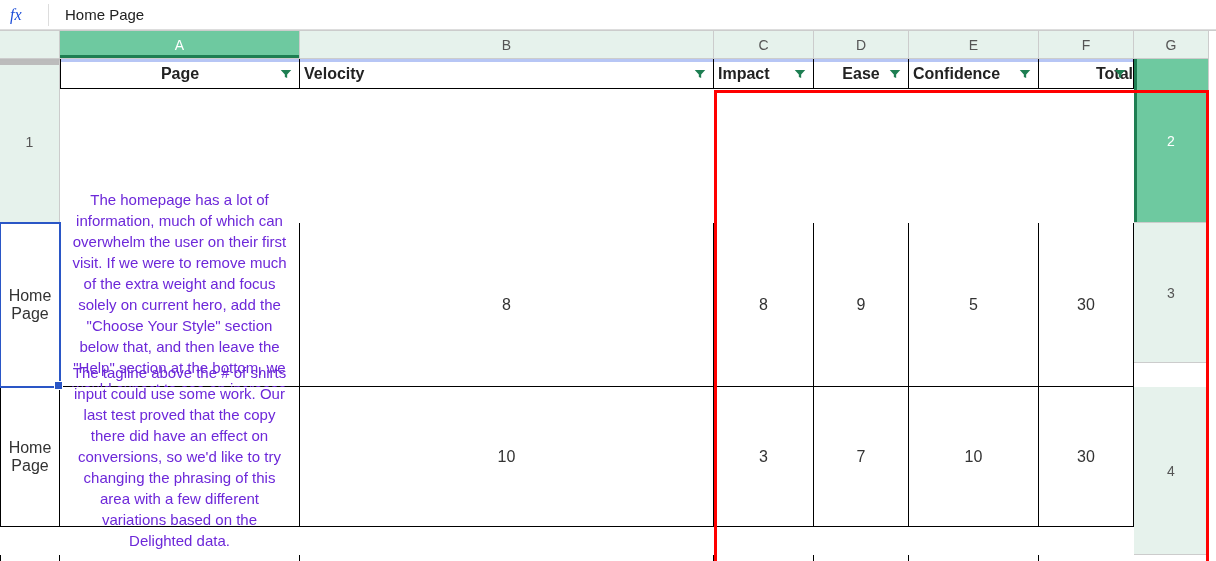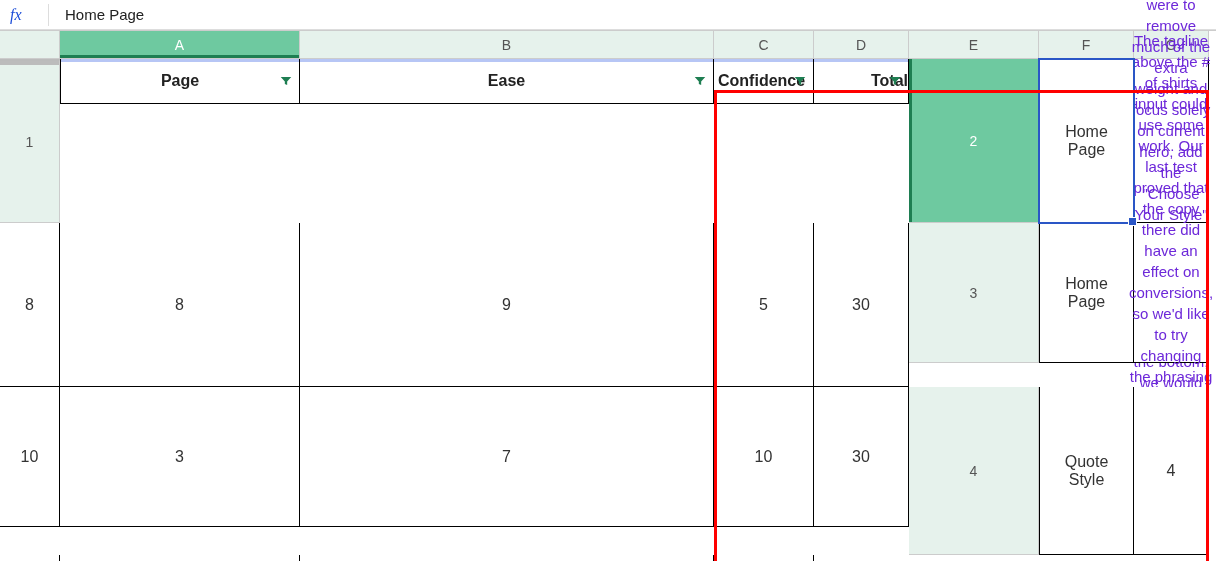--- a/index.html
+++ b/index.html
@@ -91,21 +91,21 @@
     padding: 6px 8px;
     text-align: center;
     background: #fff;
     position: relative;
     font-size: 16px;
     color: #333;
   }
   .header-cell {
     border-bottom: 1px solid #000;
     border-right: 1px solid #000;
-    height: 45px;
+    height: 30px;
     font-weight: 700;
     background: #fff;
     display: flex;
     align-items: center;
     justify-content: center;
     gap: 6px;
     font-size: 16px;
     position: relative;
   }
   .header-cell .label { flex: 1; text-align: center; }
@@ -171,20 +171,36 @@
 
   <div class="row-head row-1">1</div>
   <div class="header-cell colA selectable">
     <span class="label">Page</span>
     <span class="filter-icon">
         <svg viewBox="0 0 24 24">
           <path fill="currentColor" d="M3 5h18l-7 8v6l-4-2v-4z"></path>
         </svg>
       </span>
   </div>
+  <div class="header-cell selectable" style="justify-content:flex-start;padding-left:4px;">
+    <span class="label" style="text-align:left;">Velocity</span>
+    <span class="filter-icon">
+        <svg viewBox="0 0 24 24">
+          <path fill="currentColor" d="M3 5h18l-7 8v6l-4-2v-4z"></path>
+        </svg>
+      </span>
+  </div>
+  <div class="header-cell selectable" style="justify-content:flex-start;padding-left:4px;">
+    <span class="label" style="text-align:left;">Impact</span>
+    <span class="filter-icon">
+        <svg viewBox="0 0 24 24">
+          <path fill="currentColor" d="M3 5h18l-7 8v6l-4-2v-4z"></path>
+        </svg>
+      </span>
+  </div>
   <div class="header-cell selectable">
     <span class="label">Ease</span>
     <span class="filter-icon">
         <svg viewBox="0 0 24 24">
           <path fill="currentColor" d="M3 5h18l-7 8v6l-4-2v-4z"></path>
         </svg>
       </span>
   </div>
   <div class="header-cell selectable" style="justify-content:flex-start;padding-left:4px;">
     <span class="label" style="text-align:left;">Confidence</span>

